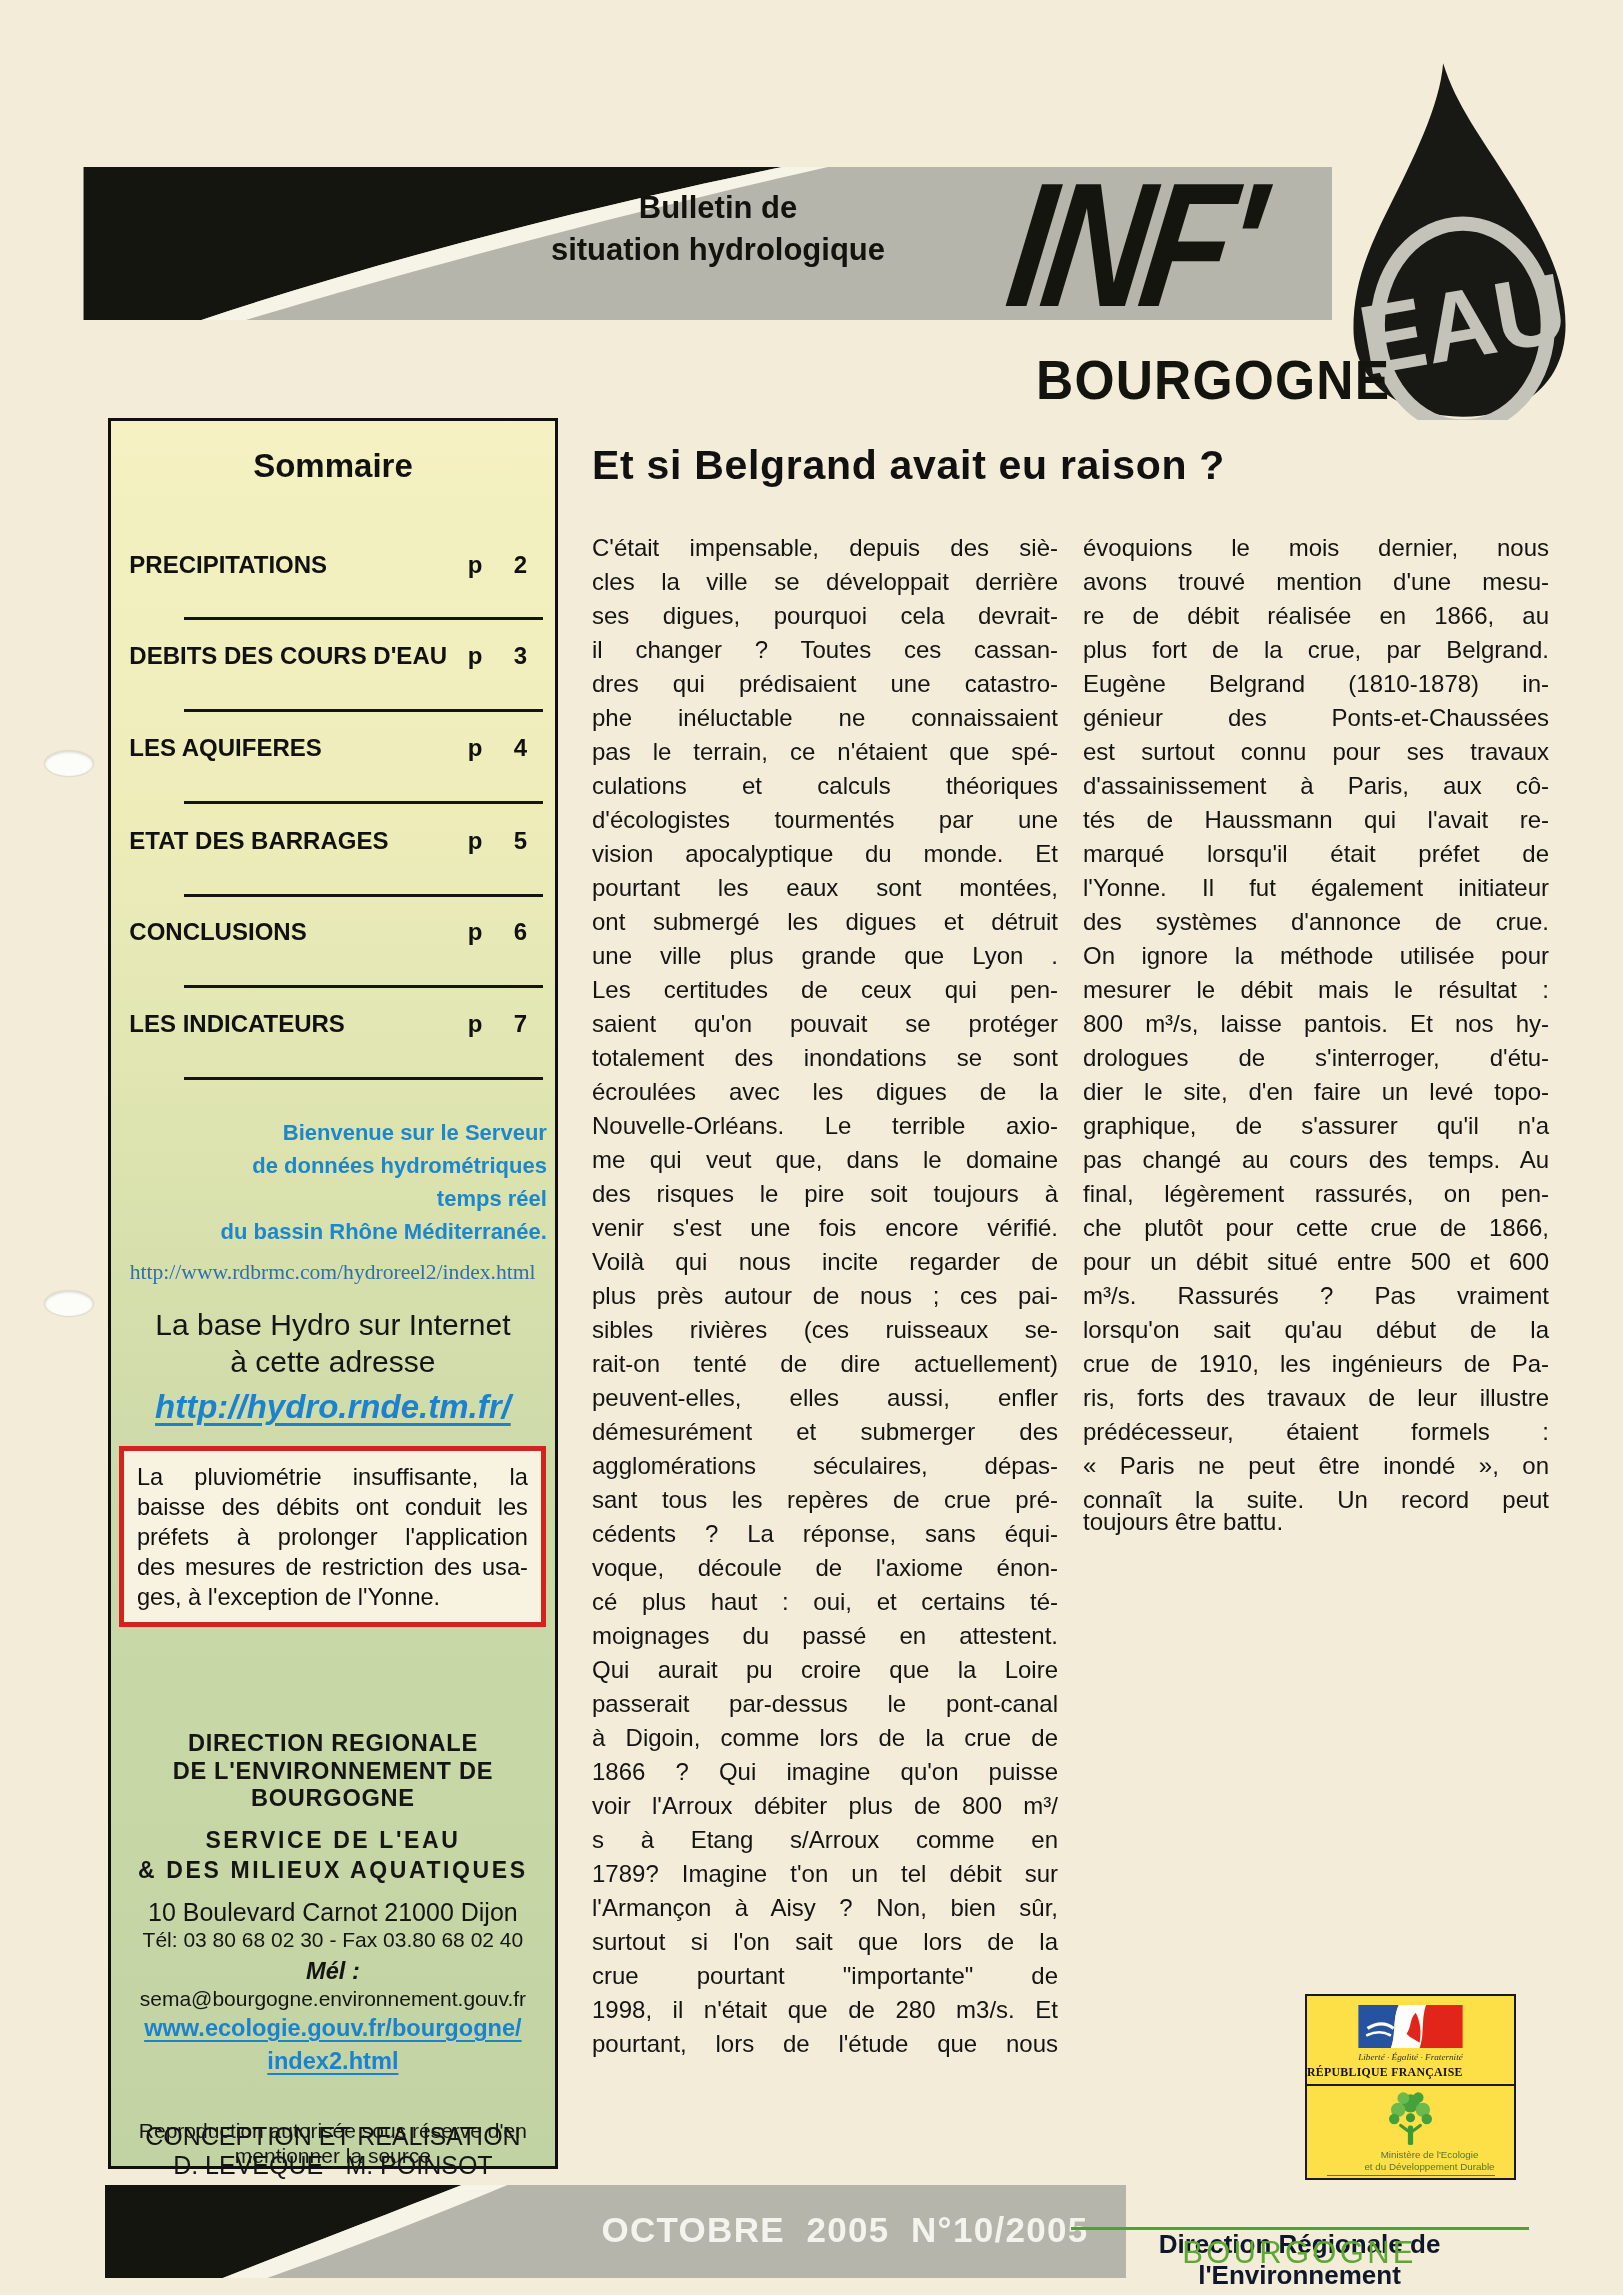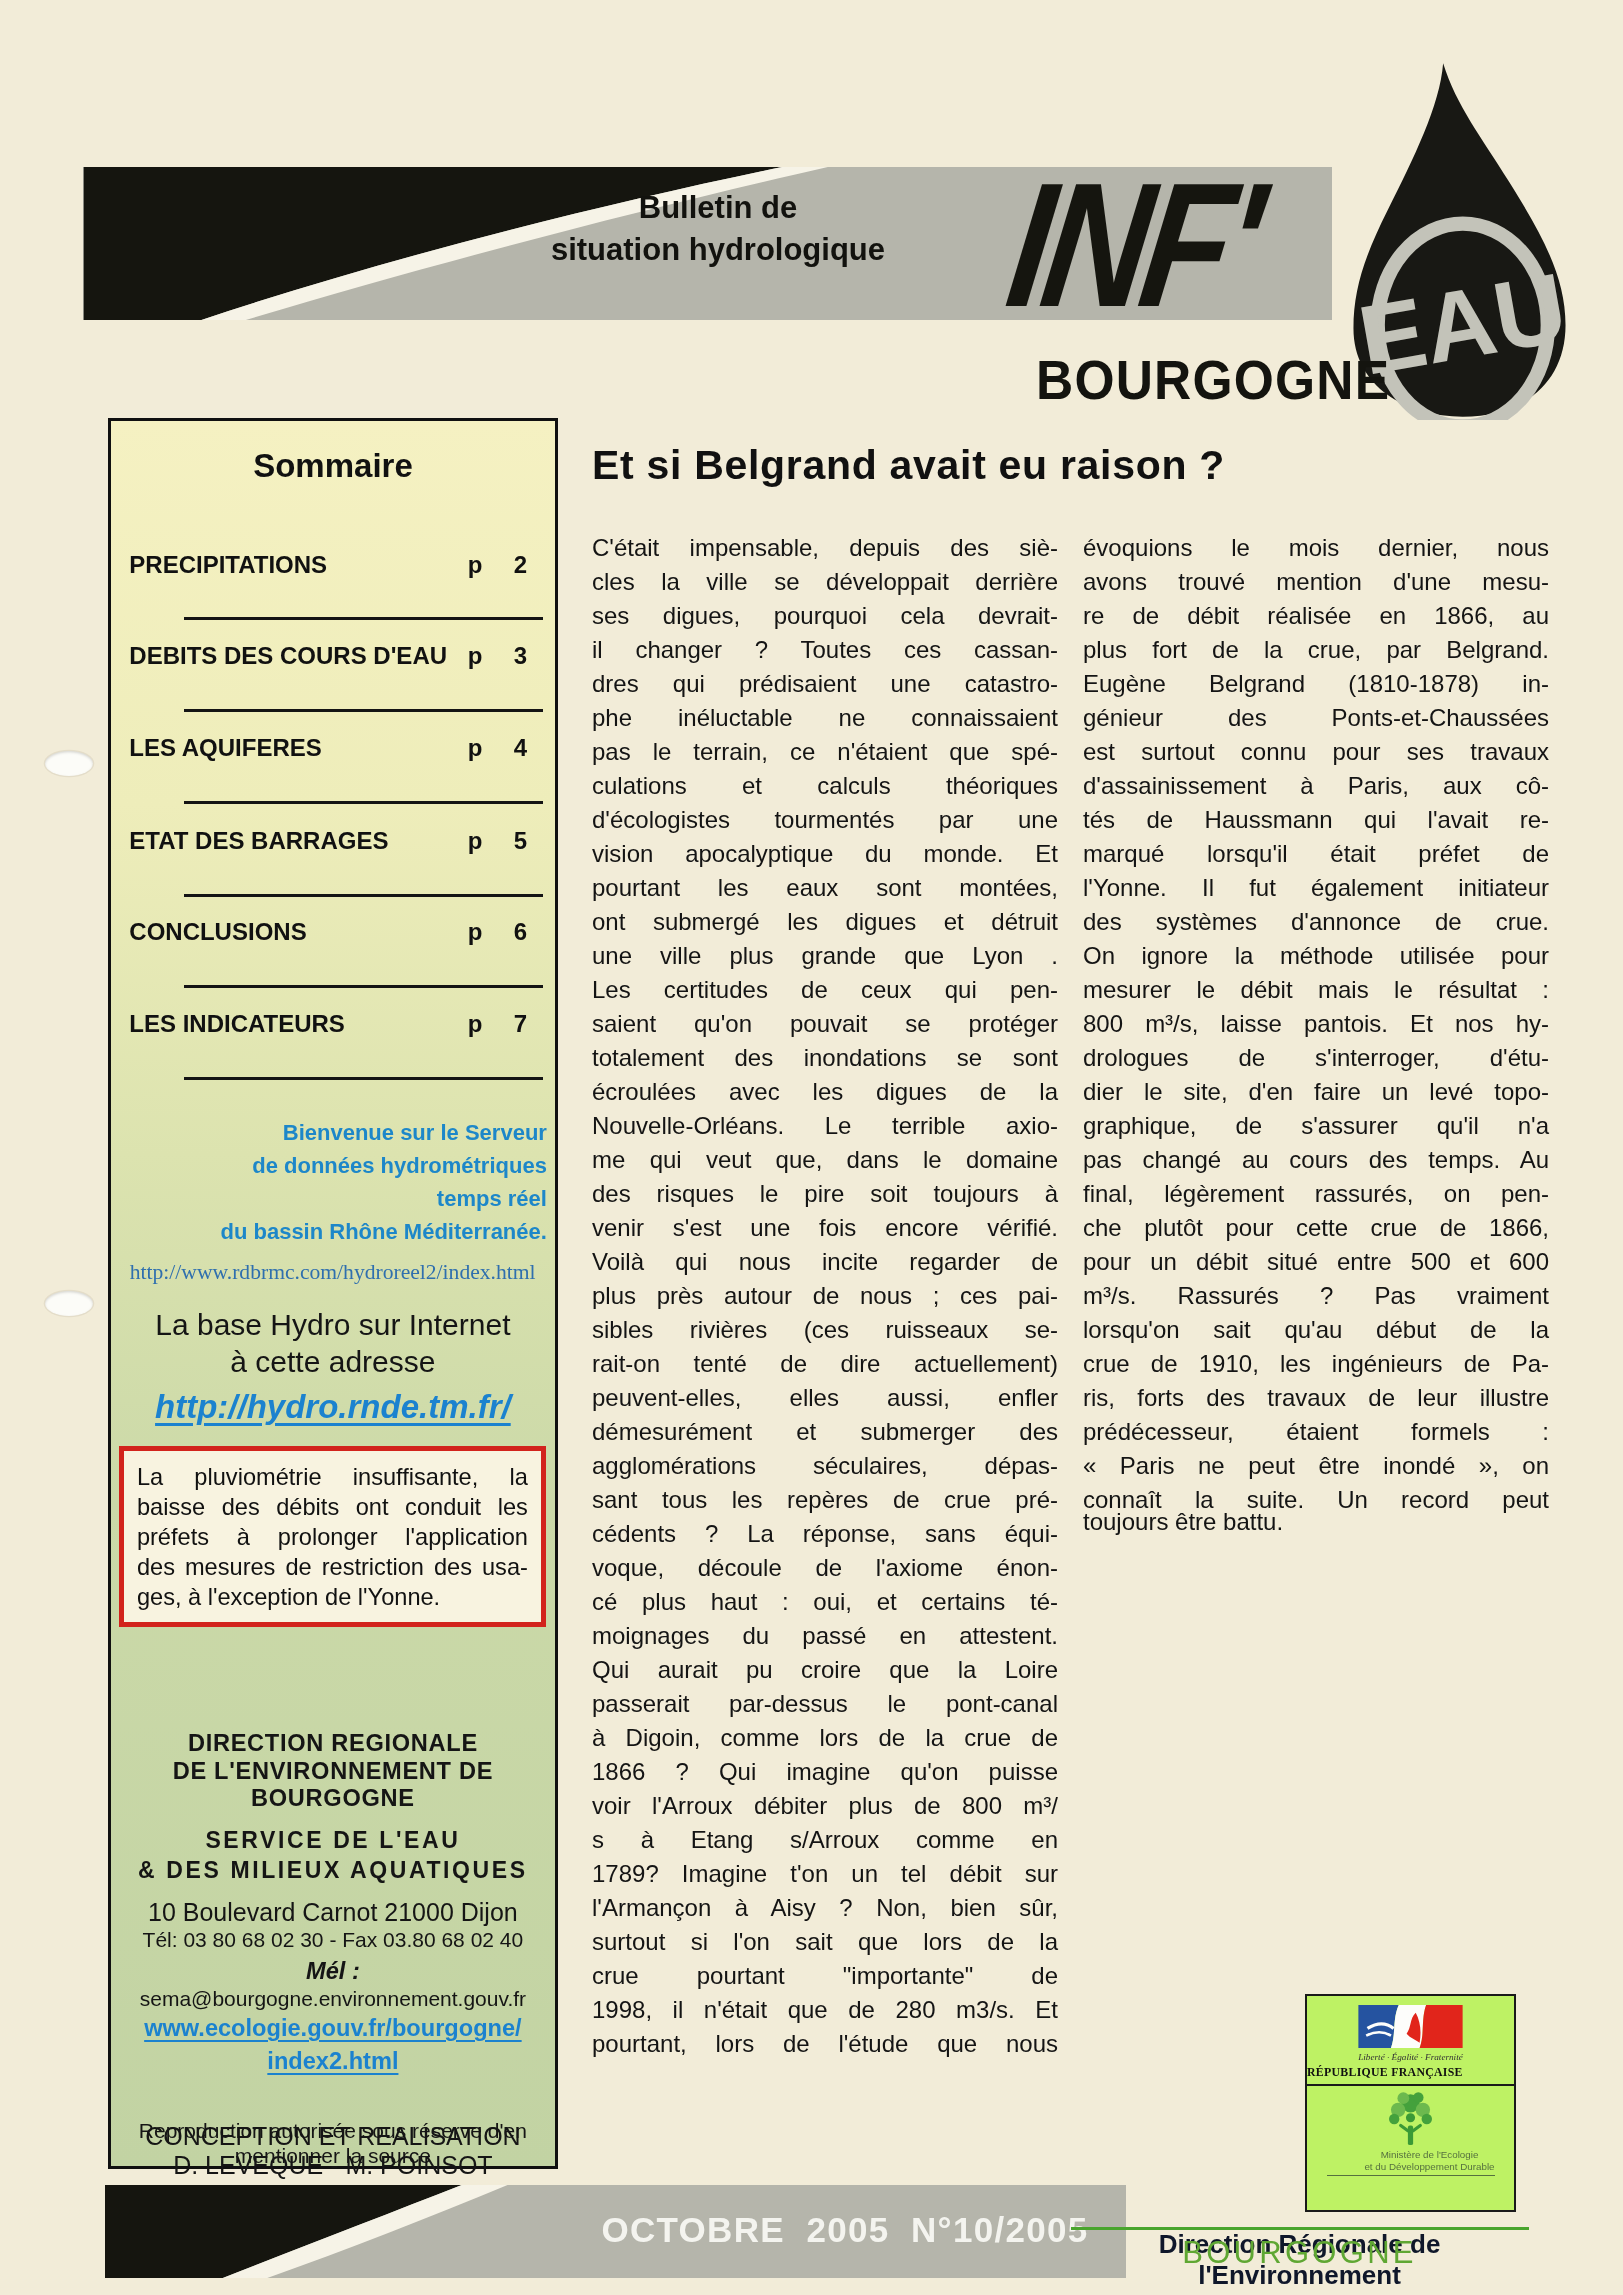--- a/index.html
+++ b/index.html
@@ -67,22 +67,22 @@
   
   .fbanner{position:absolute;left:105px;top:2185px;width:1021px;height:93px;background:#b5b5ab;}
   .fb-text{position:absolute;left:393px;top:25px;width:694px;text-align:center;color:#f4f4ef;
            font-size:35px;font-weight:bold;letter-spacing:1.3px;word-spacing:10.5px;}
   .f-dir{position:absolute;left:1067px;top:2191px;width:465px;text-align:center;font-size:26px;font-weight:bold;color:#0f172a;margin-top:38px;}
   .f-rule{position:absolute;left:1071px;top:2227px;width:458px;height:2.6px;background:#49a52d;}
   .f-region{position:absolute;left:1067px;top:2235px;width:465px;text-align:center;font-size:31px;
             color:#5fa733;letter-spacing:3.3px;}
 
   
-  .govbox{position:absolute;left:1305px;top:1994px;width:211px;height:218px;border:2px solid #1a1a1a;
-          box-sizing:border-box;background:#bef264;}
+  .govbox{position:absolute;left:1305px;top:1994px;width:211px;height:186px;border:2px solid #1a1a1a;
+          box-sizing:border-box;background:#fde047;}
   .gov-top{position:absolute;left:0;top:0;width:100%;height:90px;border-bottom:2px solid #1a1a1a;box-sizing:border-box;}
   .motto{position:absolute;left:0;top:56px;width:100%;text-align:center;font-family:"Liberation Serif",serif;
          font-style:italic;font-size:9.2px;color:#333;}
   .republic{position:absolute;left:0;top:69px;width:100%;text-align:left;font-family:"Liberation Serif",serif;
             font-size:11.8px;font-weight:bold;color:#111;letter-spacing:0.3px;}
   .gov-bottom{position:absolute;left:0;top:90px;width:100%;height:94px;padding-left:38px;}
   .ministry{position:absolute;left:0;top:63px;width:100%;text-align:center;white-space:pre-line;
             font-size:9.8px;line-height:11.8px;color:#55713f;}
   .min-rule{position:absolute;left:19.6px;top:89px;width:168px;height:1.3px;background:#55713f;}
 </style>

